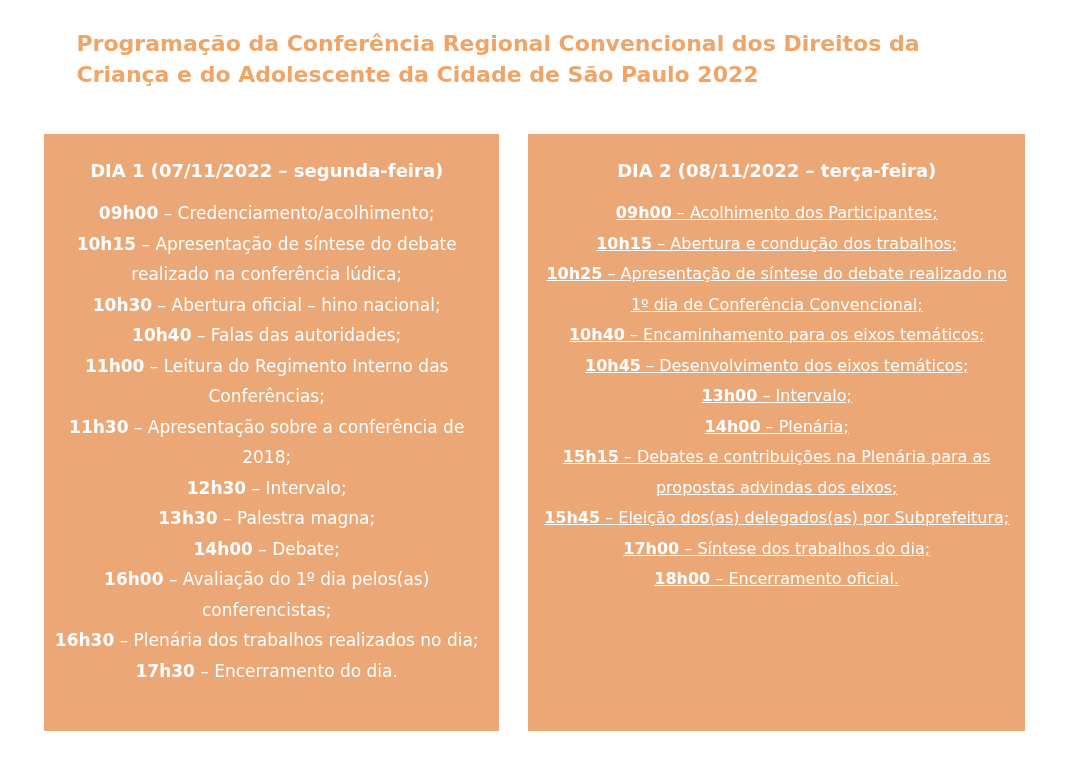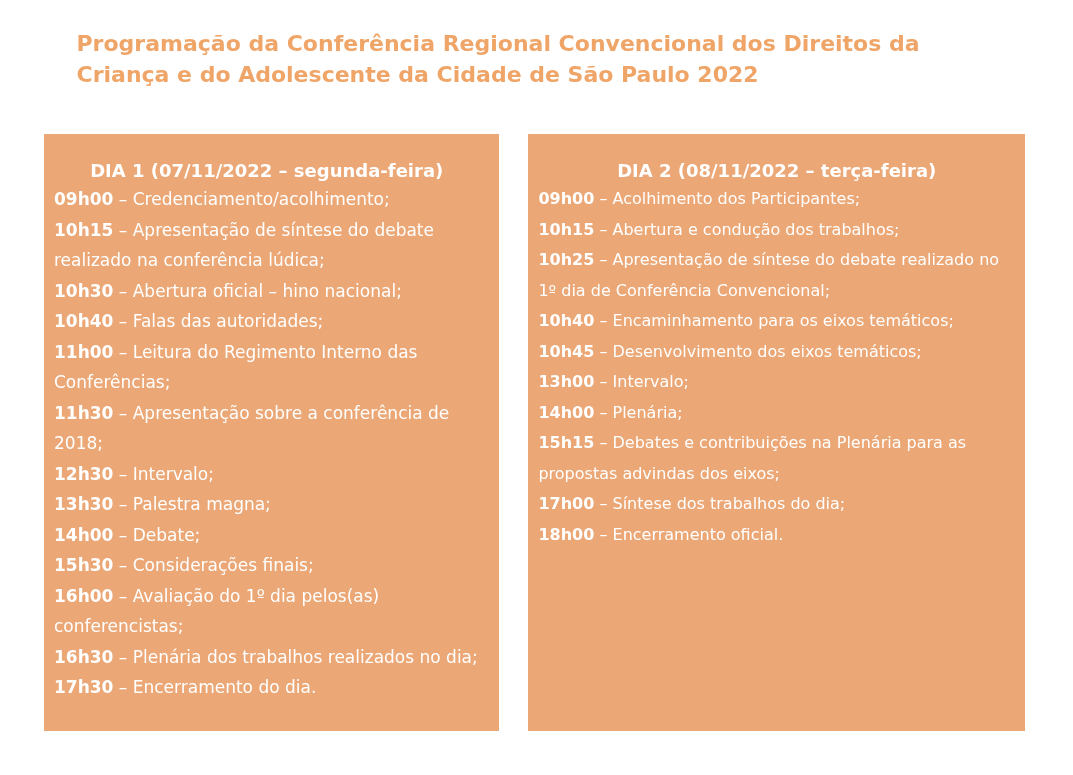--- a/index.html
+++ b/index.html
@@ -40,23 +40,23 @@
   .panel.day1{width:479px;padding:0 20px 0 10px;}
   .panel.day2{width:523px;padding:0 10px 0 10px;}
   .day-header{
     margin:24px 0 0;
     text-align:center;
     font-size:18px;
     line-height:26px;
     font-weight:bold;
     color:var(--text-white);
   }
-  .schedule-list{}
+  .schedule-list{margin-top:14px;text-align:center;}
   .panel.day1 .schedule-list{font-size:17px;}
-  .panel.day2 .schedule-list{font-size:16px;}
+  .panel.day2 .schedule-list{font-size:16px;text-decoration:underline;}
   .schedule-item{
     line-height:30.5px;
   }
   .schedule-item .item-time{font-weight:bold;}
 </style>
 </head>
 <body>
 
 <main>
   <h1 class="page-title">Programação da Conferência Regional Convencional dos Direitos da Criança e do Adolescente da Cidade de São Paulo 2022</h1>
@@ -67,36 +67,36 @@
       <div class="schedule-list">
           <div class="schedule-item"><span class="item-time">09h00</span><span class="item-desc"> – Credenciamento/acolhimento;</span></div>
           <div class="schedule-item"><span class="item-time">10h15</span><span class="item-desc"> – Apresentação de síntese do debate realizado na conferência lúdica;</span></div>
           <div class="schedule-item"><span class="item-time">10h30</span><span class="item-desc"> – Abertura oficial – hino nacional;</span></div>
           <div class="schedule-item"><span class="item-time">10h40</span><span class="item-desc"> – Falas das autoridades;</span></div>
           <div class="schedule-item"><span class="item-time">11h00</span><span class="item-desc"> – Leitura do Regimento Interno das Conferências;</span></div>
           <div class="schedule-item"><span class="item-time">11h30</span><span class="item-desc"> – Apresentação sobre a conferência de 2018;</span></div>
           <div class="schedule-item"><span class="item-time">12h30</span><span class="item-desc"> – Intervalo;</span></div>
           <div class="schedule-item"><span class="item-time">13h30</span><span class="item-desc"> – Palestra magna;</span></div>
           <div class="schedule-item"><span class="item-time">14h00</span><span class="item-desc"> – Debate;</span></div>
-          <div class="schedule-item"><span class="item-time">15h30</span><span class="item-desc"> – Considerações finais;</span></div>
           <div class="schedule-item"><span class="item-time">16h00</span><span class="item-desc"> – Avaliação do 1º dia pelos(as) conferencistas;</span></div>
           <div class="schedule-item"><span class="item-time">16h30</span><span class="item-desc"> – Plenária dos trabalhos realizados no dia;</span></div>
           <div class="schedule-item"><span class="item-time">17h30</span><span class="item-desc"> – Encerramento do dia.</span></div>
         </div>
     </article>
 
     <article class="panel day2">
       <h2 class="day-header">DIA 2 (08/11/2022 – terça-feira)</h2>
       <div class="schedule-list">
           <div class="schedule-item"><span class="item-time">09h00</span><span class="item-desc"> – Acolhimento dos Participantes;</span></div>
           <div class="schedule-item"><span class="item-time">10h15</span><span class="item-desc"> – Abertura e condução dos trabalhos;</span></div>
           <div class="schedule-item"><span class="item-time">10h25</span><span class="item-desc"> – Apresentação de síntese do debate realizado no 1º dia de Conferência Convencional;</span></div>
           <div class="schedule-item"><span class="item-time">10h40</span><span class="item-desc"> – Encaminhamento para os eixos temáticos;</span></div>
           <div class="schedule-item"><span class="item-time">10h45</span><span class="item-desc"> – Desenvolvimento dos eixos temáticos;</span></div>
           <div class="schedule-item"><span class="item-time">13h00</span><span class="item-desc"> – Intervalo;</span></div>
           <div class="schedule-item"><span class="item-time">14h00</span><span class="item-desc"> – Plenária;</span></div>
           <div class="schedule-item"><span class="item-time">15h15</span><span class="item-desc"> – Debates e contribuições na Plenária para as propostas advindas dos eixos;</span></div>
+          <div class="schedule-item"><span class="item-time">15h45</span><span class="item-desc"> – Eleição dos(as) delegados(as) por Subprefeitura;</span></div>
           <div class="schedule-item"><span class="item-time">17h00</span><span class="item-desc"> – Síntese dos trabalhos do dia;</span></div>
           <div class="schedule-item"><span class="item-time">18h00</span><span class="item-desc"> – Encerramento oficial.</span></div>
         </div>
     </article>
   </section>
 </main>
 
 </body></html>

